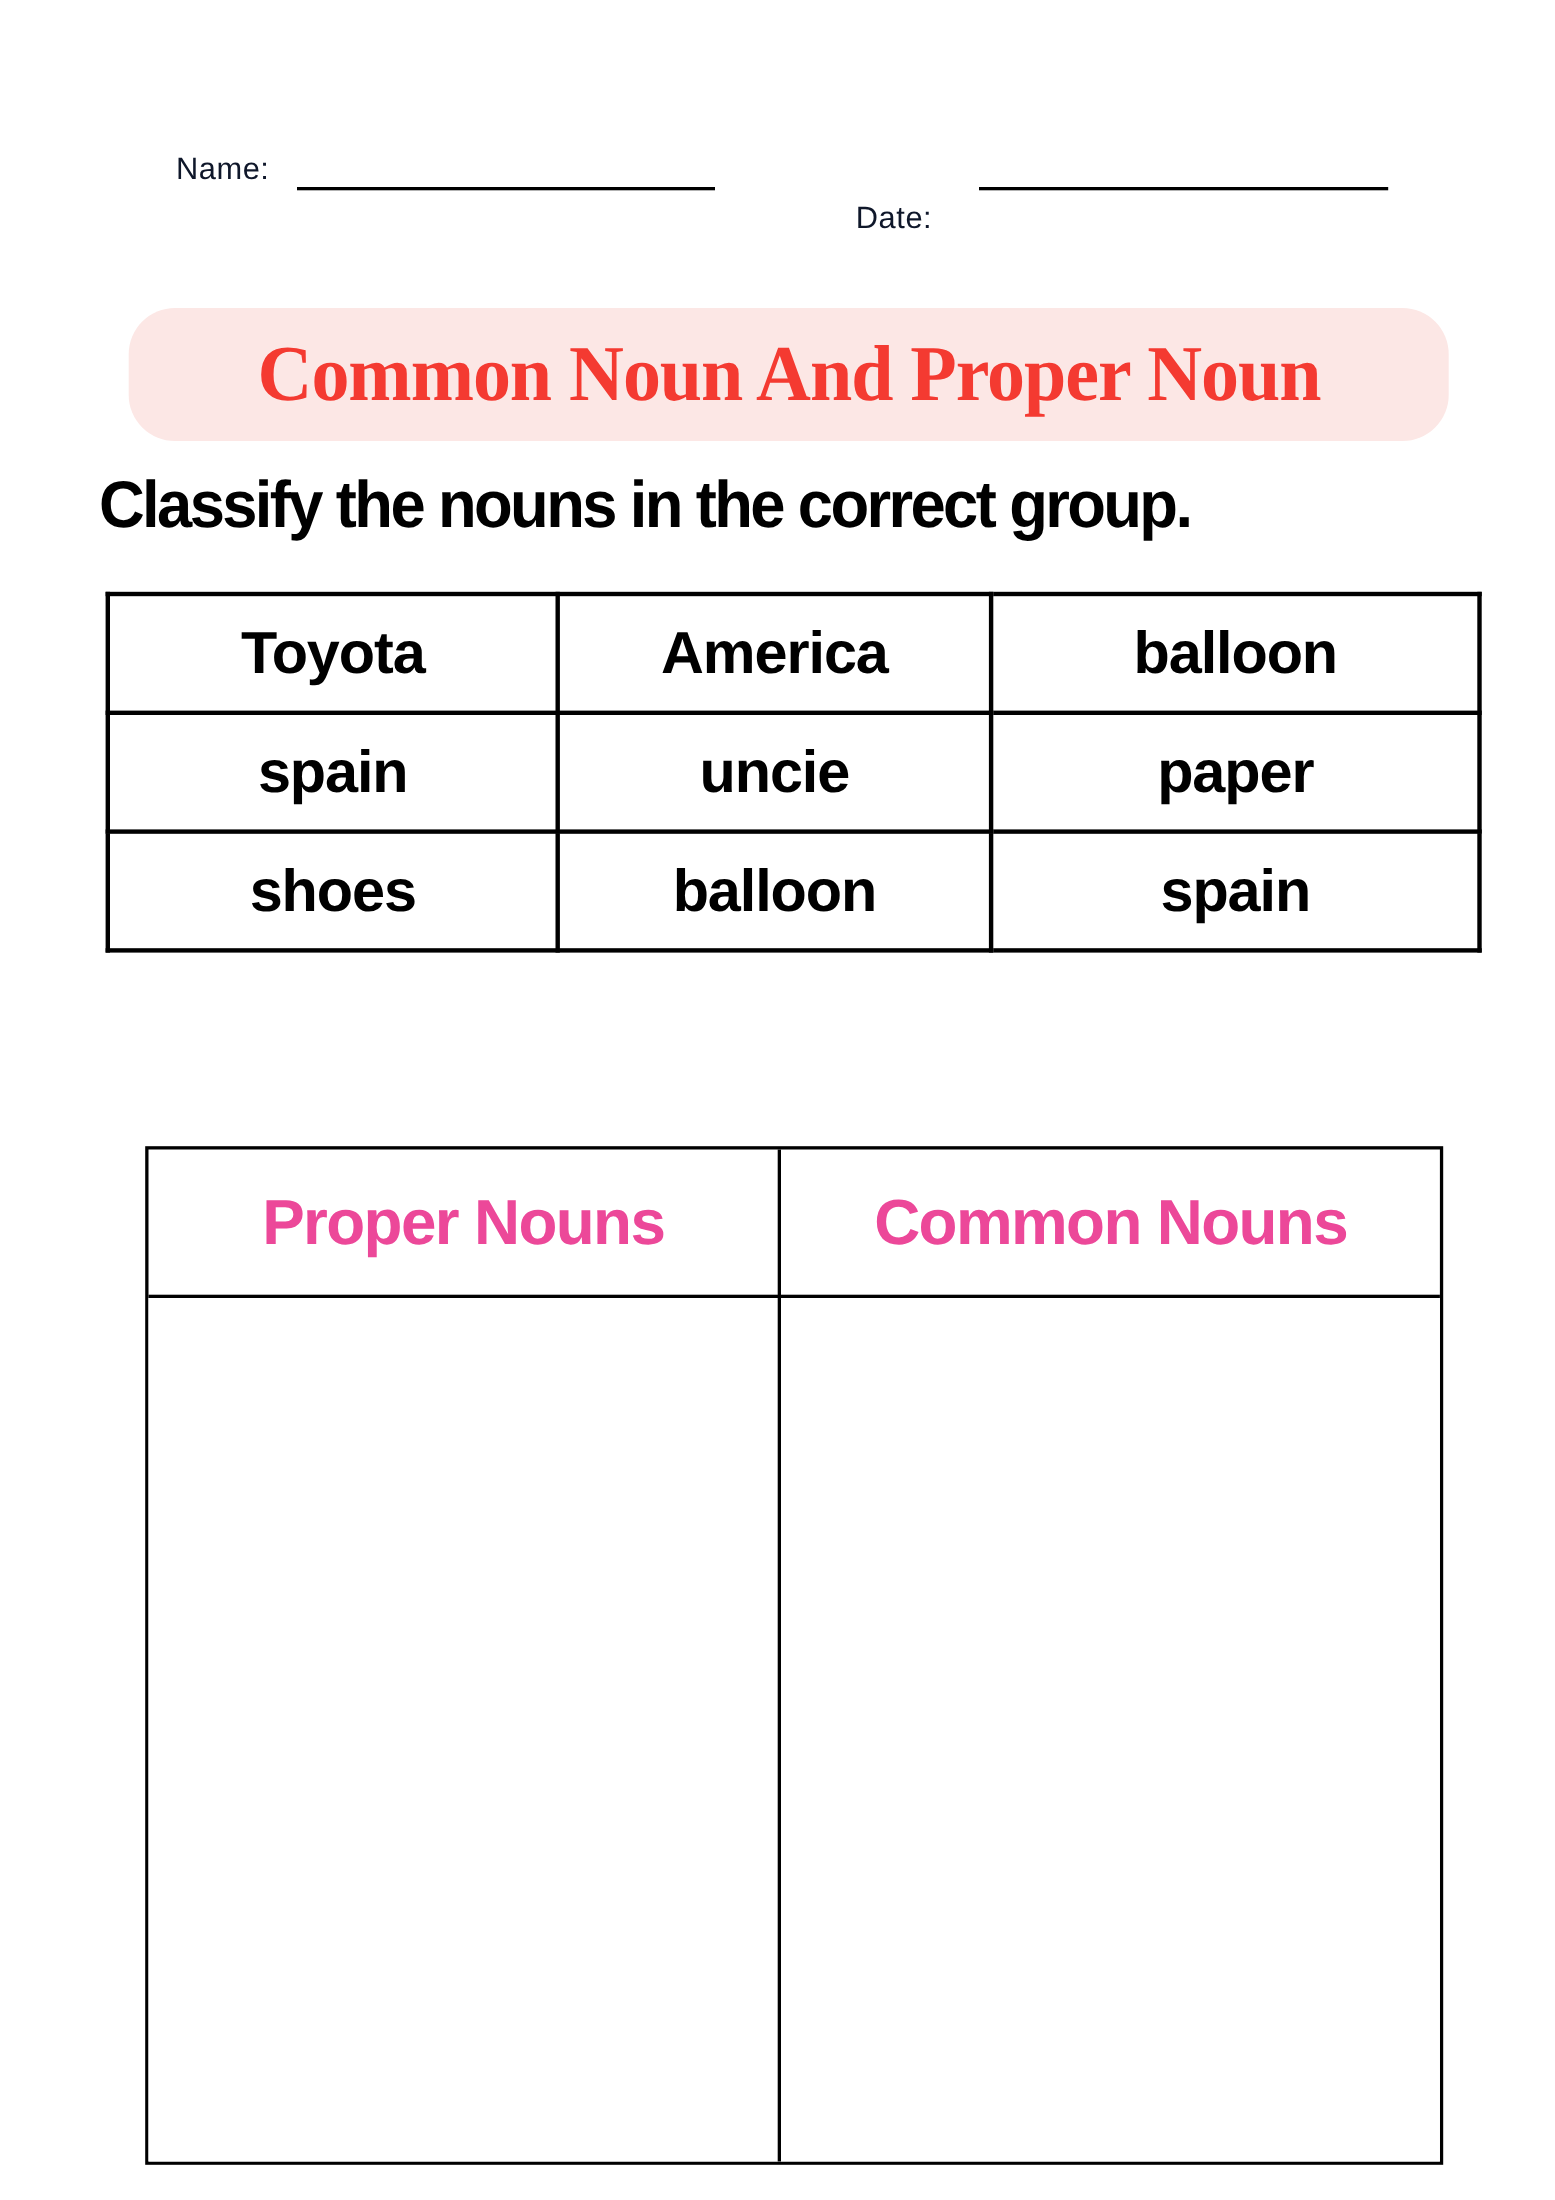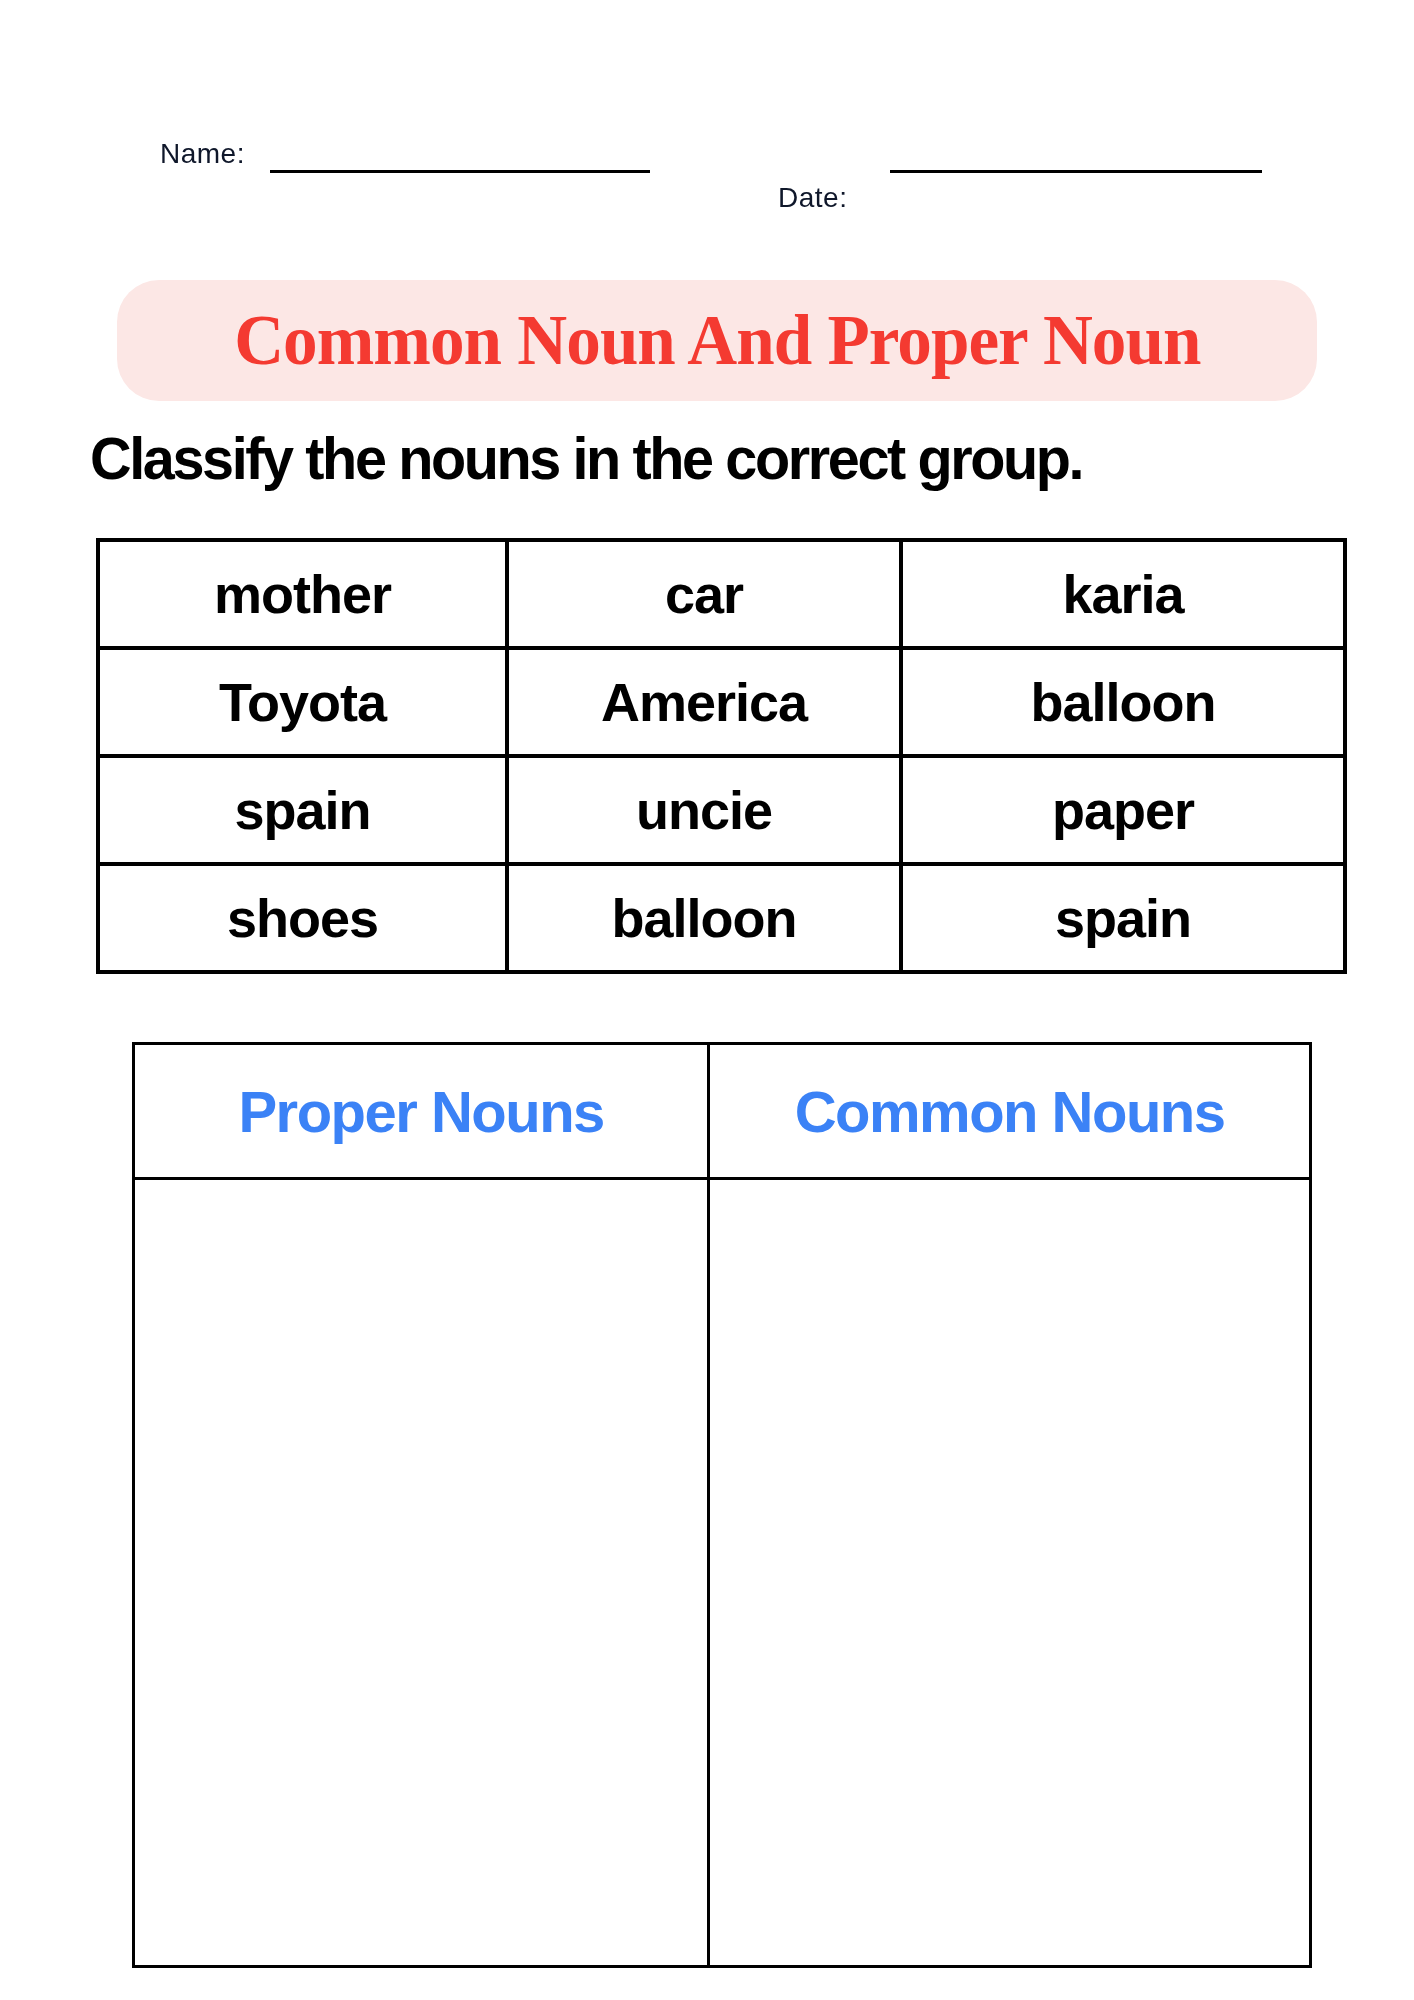--- a/index.html
+++ b/index.html
@@ -97,21 +97,21 @@
     grid-template-columns: 49% 51%;
     grid-template-rows: 135px 1fr;
   }
   .sort-header {
     display: flex;
     align-items: center;
     justify-content: center;
     font-size: 58px;
     font-weight: 700;
     letter-spacing: -1.5px;
-    color: #3b82f6;
+    color: #ec4899;
     border-bottom: 3px solid #000;
   }
   .sort-header.left-col, .sort-body.left-col { border-right: 3px solid #000; }
   .sort-body { background: #fff; }
 </style>
 </head>
 <body>
 
 <span id="name-label" class="field-label">Name:</span>
 <div id="name-line" class="write-line"></div>
@@ -125,25 +125,20 @@
 <div class="instruction">Classify the nouns in the correct group.</div>
 
 <table class="word-table">
   <colgroup>
       <col class="c1">
       <col class="c2">
       <col class="c3">
     </colgroup>
   <tbody>
     <tr>
-      <td>mother</td>
-      <td>car</td>
-      <td>karia</td>
-    </tr>
-    <tr>
       <td>Toyota</td>
       <td>America</td>
       <td>balloon</td>
     </tr>
     <tr>
       <td>spain</td>
       <td>uncie</td>
       <td>paper</td>
     </tr>
     <tr>

